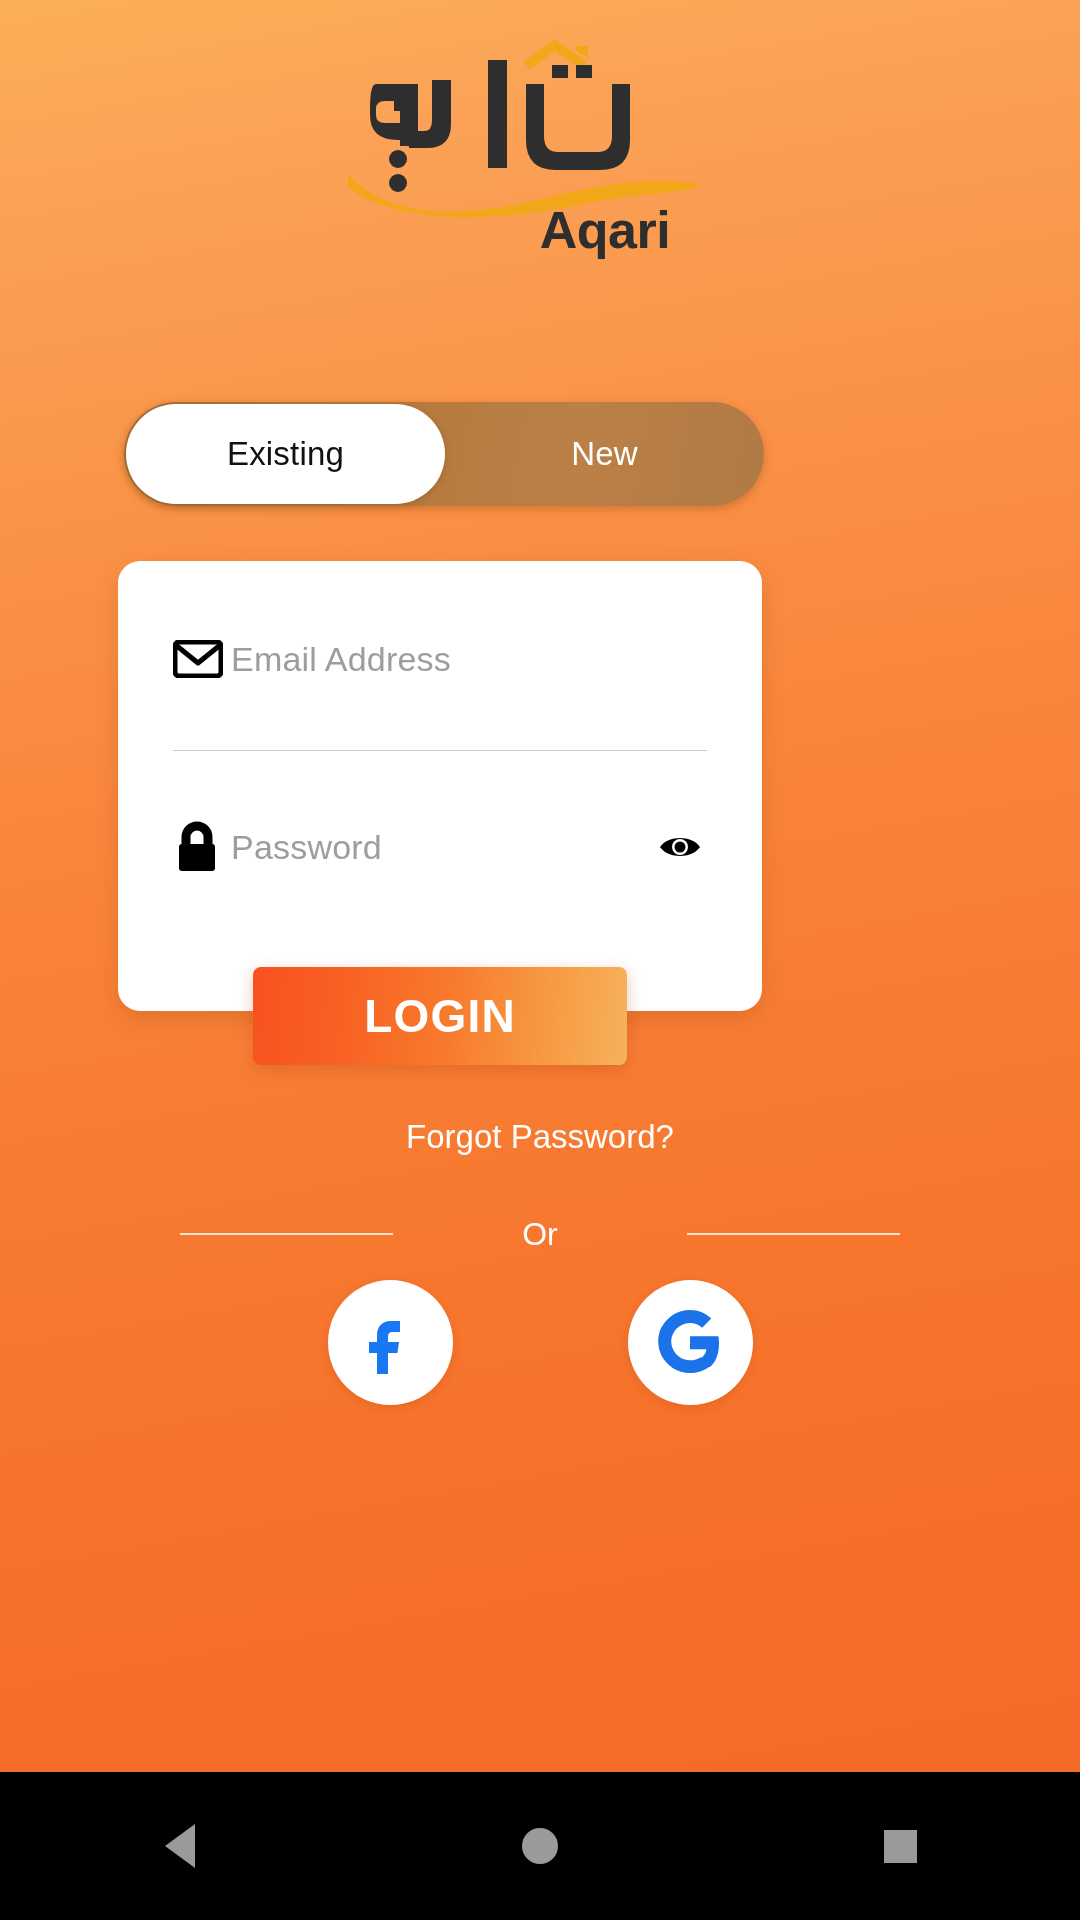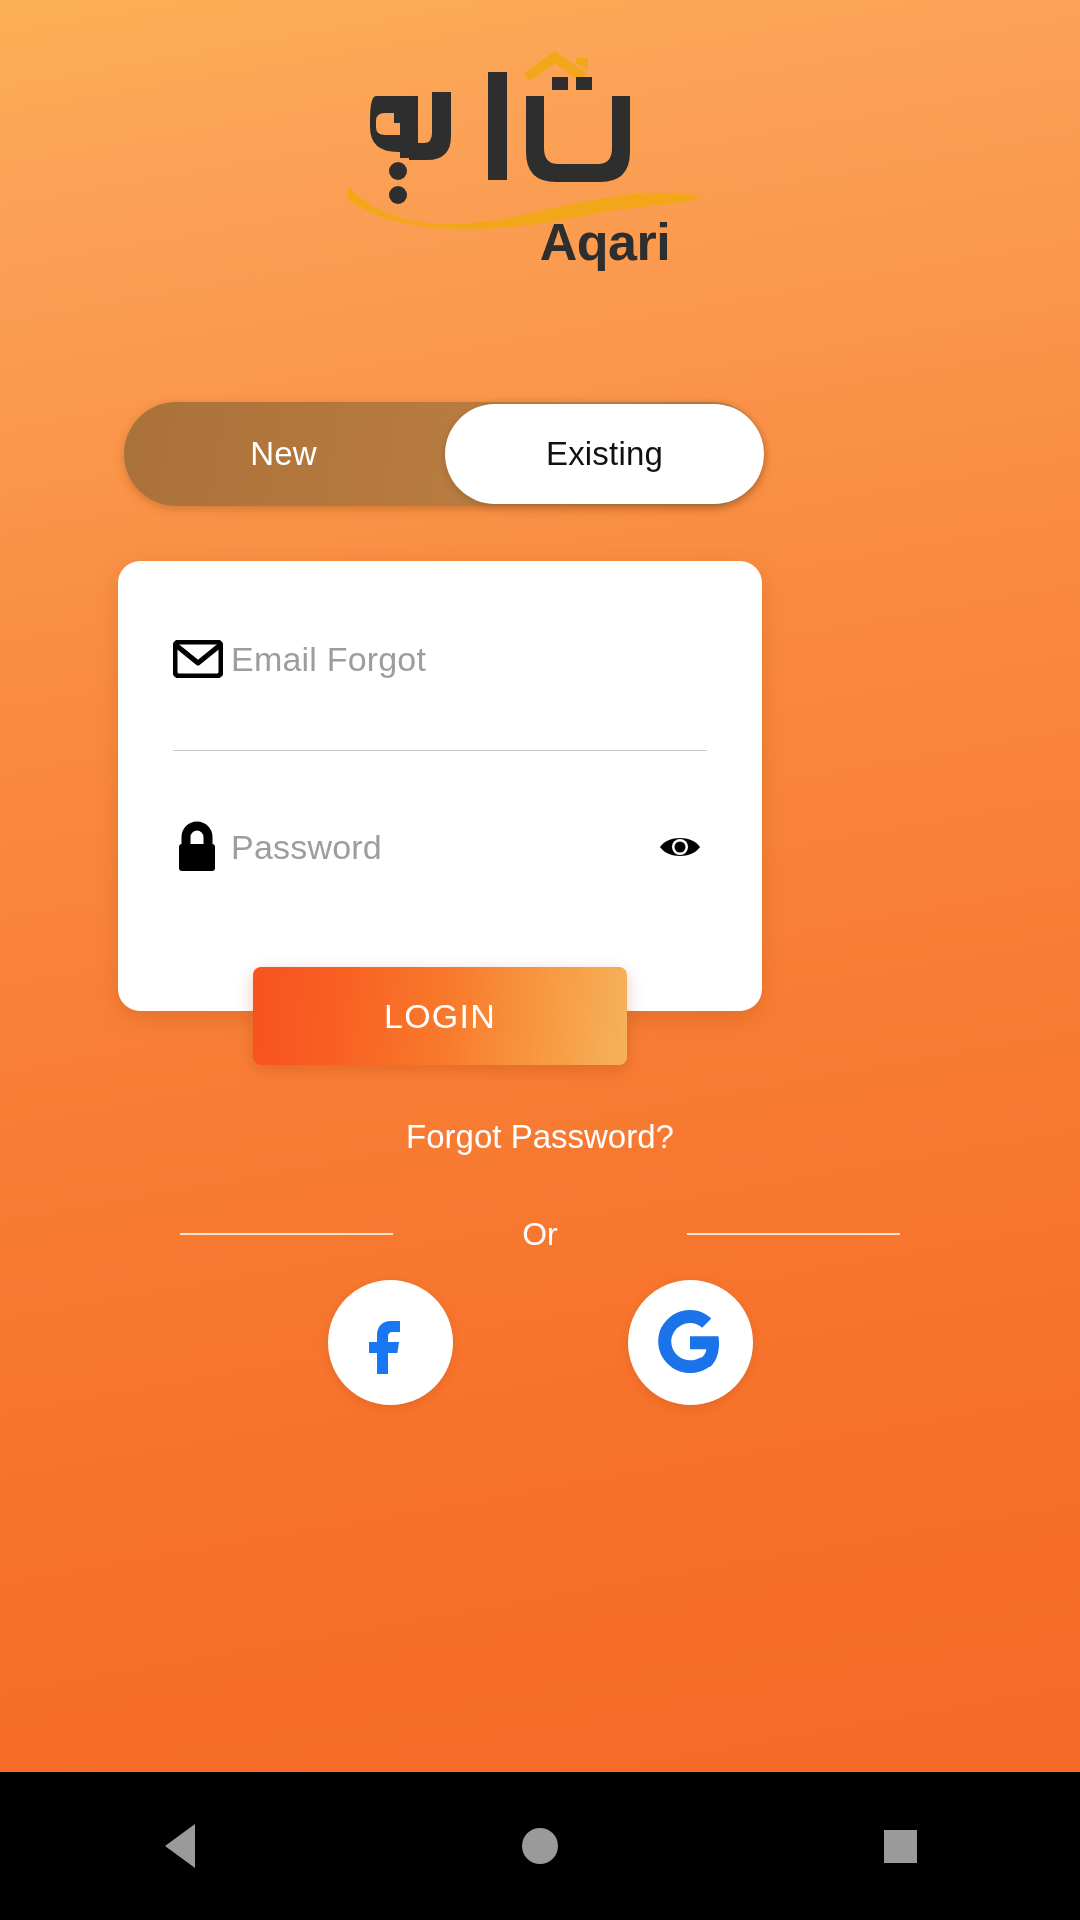--- a/index.html
+++ b/index.html
@@ -25,21 +25,21 @@
         #f66d28 88%,
         #f56a27 100%);
     overflow:hidden;
   }
 
   
   #logo-block {
     position:absolute; left:0; top:22px; width:1080px; height:230px;
   }
   #logo-mark {
-    position:relative; width:400px; height:230px; margin:12px auto;
+    position:relative; width:400px; height:230px; margin:0 auto;
   }
   .logo-svg { position:absolute; left:0; top:0; }
 
   
   #toggle {
     position:absolute; left:124px; top:402px;
     width:640px; height:104px;
     border-radius:52px;
     background:linear-gradient(100deg,#a9713a 0%,#b5793d 40%,#bb8046 70%,#b07a45 100%);
     box-shadow:0 3px 10px rgba(120,60,10,.30);
@@ -91,22 +91,23 @@
     display:flex; align-items:center; justify-content:center;
   }
 
   
   #login-btn {
     position:absolute; left:253px; top:967px;
     width:374px; height:98px;
     border-radius:8px;
     background:linear-gradient(95deg,#f8521f 0%,#f85f22 22%,#f87a2c 52%,#f79a42 78%,#f5b25b 100%);
     display:flex; align-items:center; justify-content:center;
-    color:#ffffff; font-size:34px; letter-spacing:1.2px;
+    color:#ffffff; font-size:46px; letter-spacing:1.2px;
     box-shadow:0 5px 16px rgba(170,60,10,.28);
+    font-weight:bold;
   }
 
   
   #forgot {
     position:absolute; left:0; top:1118px; width:1080px;
     text-align:center;
     color:#ffffff; font-size:33px;
     text-underline-offset:6px;
   }
 
@@ -193,34 +194,34 @@
         </g>
       </svg>
 
       <div style="position:absolute; left:0; top:178px; width:400px; text-align:center;
                   font-size:52px; font-weight:bold; color:#2e2e2e; letter-spacing:-0.5px;
                   padding-left:130px;">Aqari</div>
     </div>
   </div>
 
   <div id="toggle">
+    <div class="seg" id="seg-existing">Existing</div>
     <div class="seg" id="seg-new">New</div>
-    <div class="seg" id="seg-existing">Existing</div>
   </div>
 
   <div id="card">
 
     <div class="field" id="field-email">
       <span class="field-icon">
         <svg width="50" height="38" viewBox="0 0 50 38">
           <rect x="2" y="2" width="46" height="34" rx="4" ry="4" fill="#ffffff" stroke="#000000" stroke-width="5"></rect>
           <path d="M4 6 L25 23 L46 6" fill="none" stroke="#000000" stroke-width="5" stroke-linecap="round" stroke-linejoin="round"></path>
         </svg>
       </span>
-      <span class="field-placeholder">Email Forgot</span>
+      <span class="field-placeholder">Email Address</span>
     </div>
 
     <div id="field-divider"></div>
 
     <div class="field" id="field-password">
       <span class="field-icon">
         <svg width="48" height="52" viewBox="0 0 48 52">
           <path d="M13 24 V16 a11 11 0 0 1 22 0 V24" fill="none" stroke="#000000" stroke-width="9"></path>
           <rect x="6" y="23" width="36" height="27" rx="3" fill="#000000"></rect>
         </svg>

